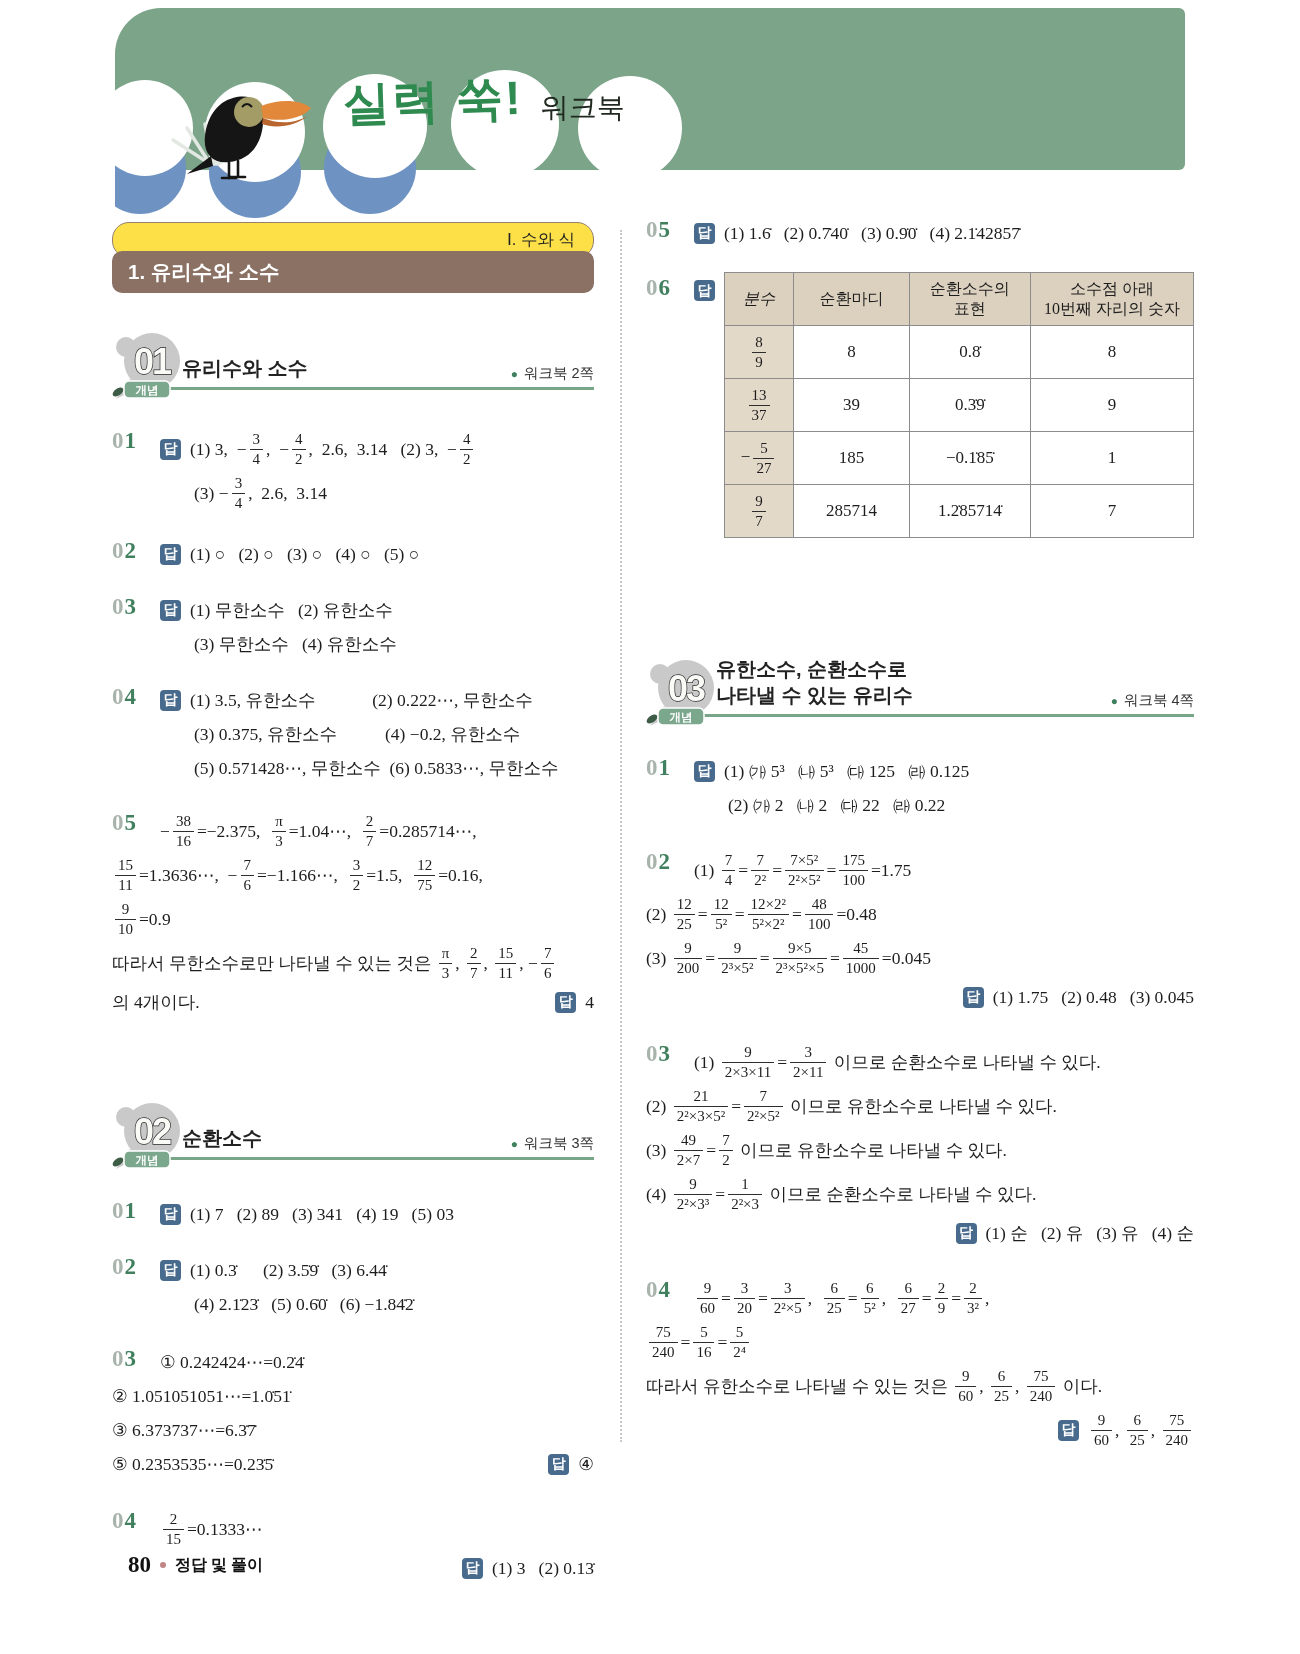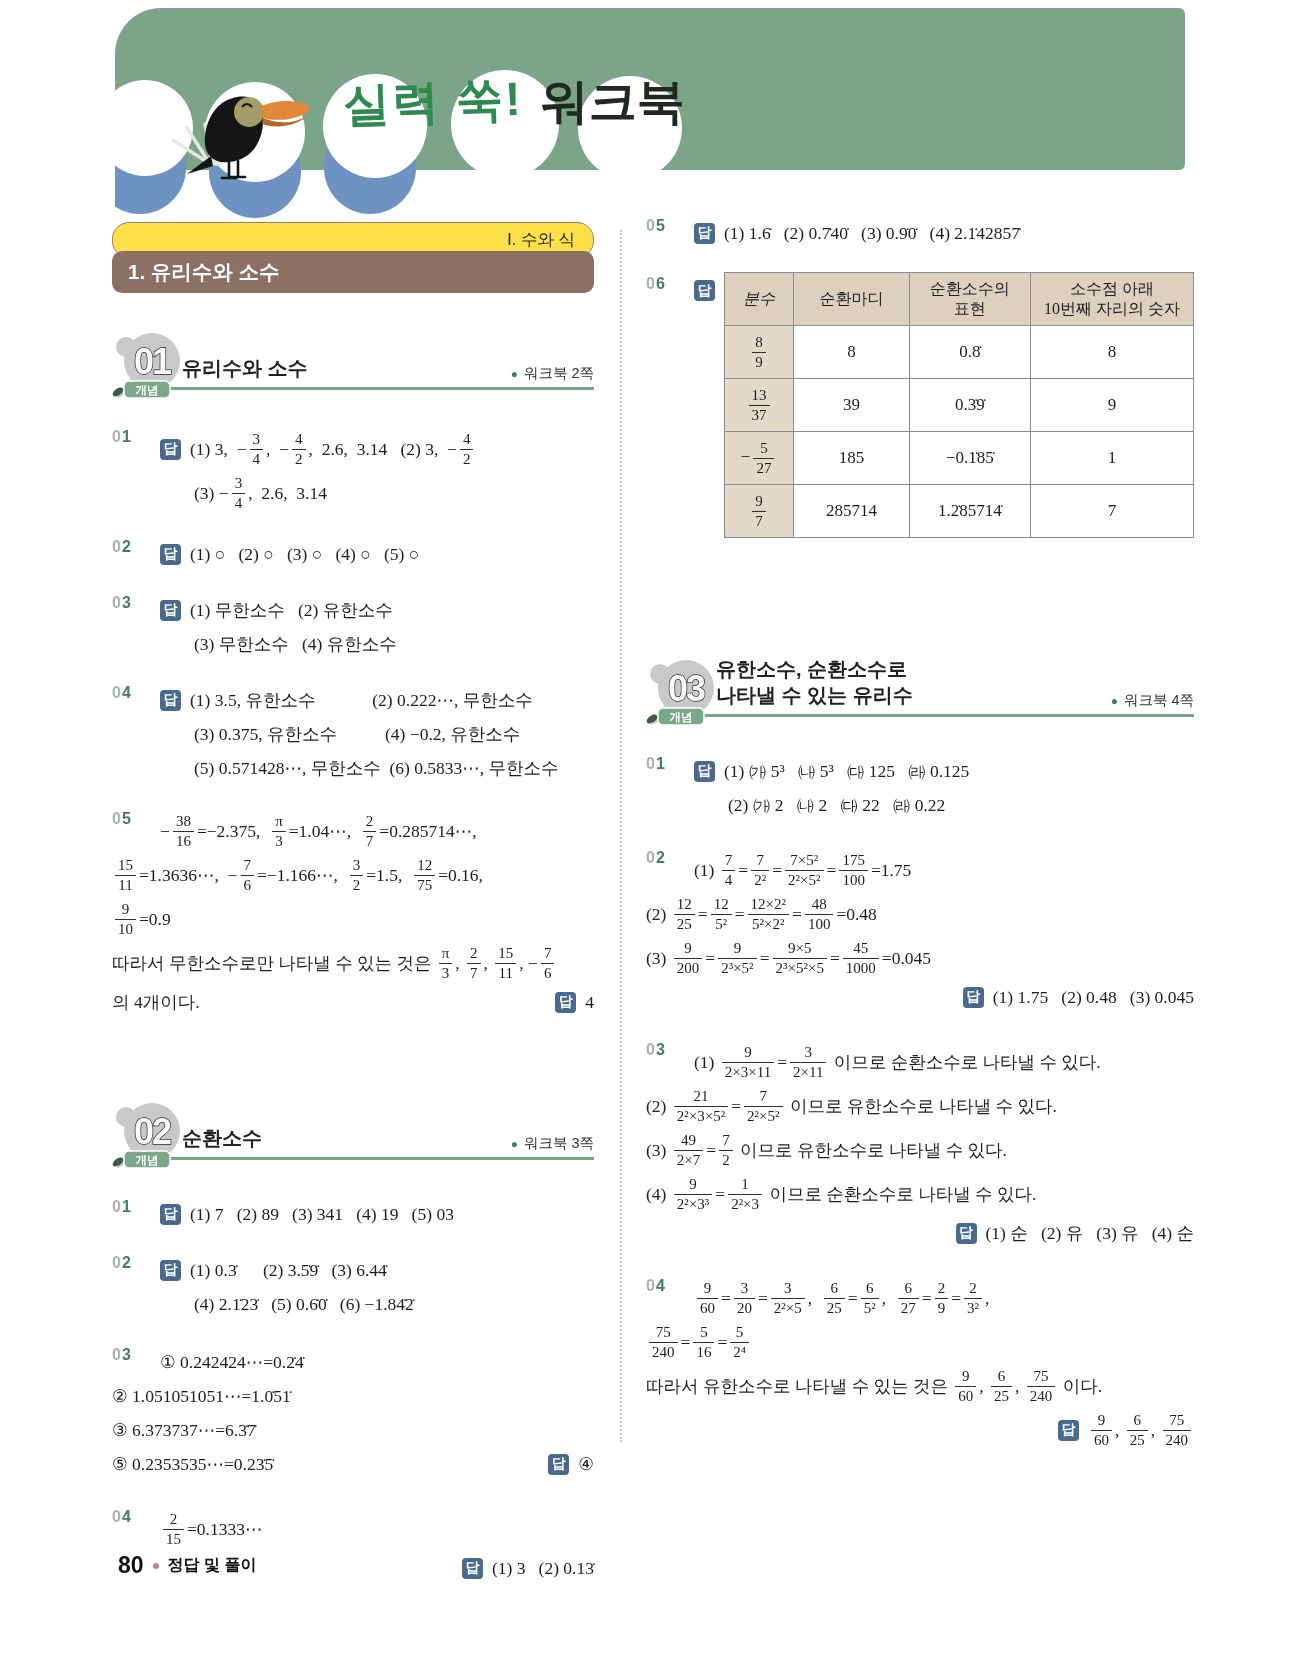--- a/index.html
+++ b/index.html
@@ -6,21 +6,21 @@
   .page{position:relative;width:1300px;height:1654px;background:#fff;overflow:hidden;
         font-family:"Liberation Serif",serif;color:#1d1d1d;}
   
   .banner{position:absolute;left:115px;top:8px;width:1070px;height:210px;}
   .banner-green{position:absolute;left:0;top:0;width:100%;height:162px;
         background:var(--banner,#7ba489);border-radius:46px 6px 6px 6px;}
   .banner-art{position:absolute;left:0;top:60px;width:660px;height:150px;}
   .banner-title{position:absolute;left:228px;top:62px;display:flex;align-items:baseline;gap:18px;}
   .script{font-family:"Liberation Sans",sans-serif;font-weight:bold;font-size:47px;
         color:var(--green,#2e8a4f);transform:rotate(-2deg);letter-spacing:2px;}
-  .suffix{font-family:"Liberation Sans",sans-serif;font-weight:bold;font-size:48px;color:#20291f;}
+  .suffix{font-family:"Liberation Sans",sans-serif;font-weight:normal;font-size:28px;color:#20291f;}
   
   .col{position:absolute;}
   .col.left{left:112px;top:222px;width:482px;}
   .col.right{left:646px;top:214px;width:548px;}
   .sep{position:absolute;left:620px;top:230px;height:1212px;border-left:2.5px dotted #c9c9c9;}
   
   .unitbox{height:34px;border:1.6px solid #94806f;border-radius:17px;display:flex;align-items:center;
         justify-content:flex-end;padding-right:18px;font-size:16.5px;color:#222;background:#fde047;
         font-family:"Liberation Sans",sans-serif;}
   .titlebox{margin-top:-7px;height:42px;background:var(--brown,#8a7164);border-radius:10px;display:flex;
@@ -30,22 +30,22 @@
   .concept{position:relative;display:flex;align-items:flex-end;}
   .bubble{flex:0 0 70px;height:74px;position:relative;z-index:1;}
   .c-underline{position:absolute;left:58px;right:0;bottom:13px;height:3.5px;background:#79a689;}
   .c-title{padding-bottom:22px;font-family:"Liberation Sans",sans-serif;
         font-weight:bold;font-size:20px;line-height:1.3;color:#222;position:relative;z-index:1;}
   .c-page{margin-left:auto;padding-bottom:20px;font-family:"Liberation Sans",sans-serif;
         font-size:14.5px;color:#333;display:flex;align-items:center;gap:6px;white-space:nowrap;}
   .c-page .dot{color:var(--green2,#4f8f6d);font-size:12px;}
   
   .prob{display:flex;align-items:flex-start;}
-  .pnum{width:48px;flex:0 0 48px;font-family:Liberation Sans, sans-serif;font-weight:bold;
-        font-size:16px;letter-spacing:1px;padding-top:3px;}
+  .pnum{width:48px;flex:0 0 48px;font-family:Liberation Serif, serif;font-weight:bold;
+        font-size:23px;letter-spacing:1px;padding-top:3px;}
   .pnum .d0{color:#a8b4ab;} .pnum .d1{color:#41805f;}
   .pbody{flex:1;min-width:0;}
   .pline{display:flex;align-items:center;min-height:30px;margin:4px 0;font-size:17.5px;}
   .pline.indent{padding-left:34px;}
   .pline.full{margin-left:-48px;}
   .lt{white-space:pre-wrap;display:flex;align-items:center;flex-wrap:wrap;}
   .rt{margin-left:auto;white-space:pre-wrap;display:flex;align-items:center;}
   .mt-txt{white-space:pre-wrap;}
   .abadge{display:inline-flex;align-items:center;justify-content:center;width:21px;height:21px;
         border-radius:4px;background:var(--badge,#486b8d);color:#fff;
@@ -58,22 +58,22 @@
   
   .tablewrap{display:flex;align-items:flex-start;}
   .tablewrap .abadge{margin-top:8px;}
   .anstable{border-collapse:collapse;font-size:17px;}
   .anstable th,.anstable td{border:1.2px solid #8c8c8c;text-align:center;padding:6px 8px;}
   .anstable th{background:var(--beige,#dcd1bf);font-weight:normal;font-size:16px;line-height:1.25;}
   .anstable td:first-child{background:#e3d9c9;}
   .anstable th:nth-child(1){width:56px;font-style:italic;} .anstable th:nth-child(2){width:106px;}
   .anstable th:nth-child(3){width:110px;} .anstable th:nth-child(4){width:166px;}
   
-  .footer{position:absolute;left:118px;top:1552px;display:flex;align-items:center;
-        font-family:Liberation Sans, sans-serif;}
+  .footer{position:absolute;left:128px;top:1552px;display:flex;align-items:center;
+        font-family:Liberation Serif, serif;}
   .footer .num{font-size:23px;font-weight:bold;color:#111;}
   .footer .fdot{width:6px;height:6px;border-radius:50%;background:#c08585;margin:0 9px;}
   .footer .flabel{font-size:16px;font-weight:bold;color:#111;}
 </style>
 </head>
 <body>
 
 <div class="page">
 
   <div class="banner">

